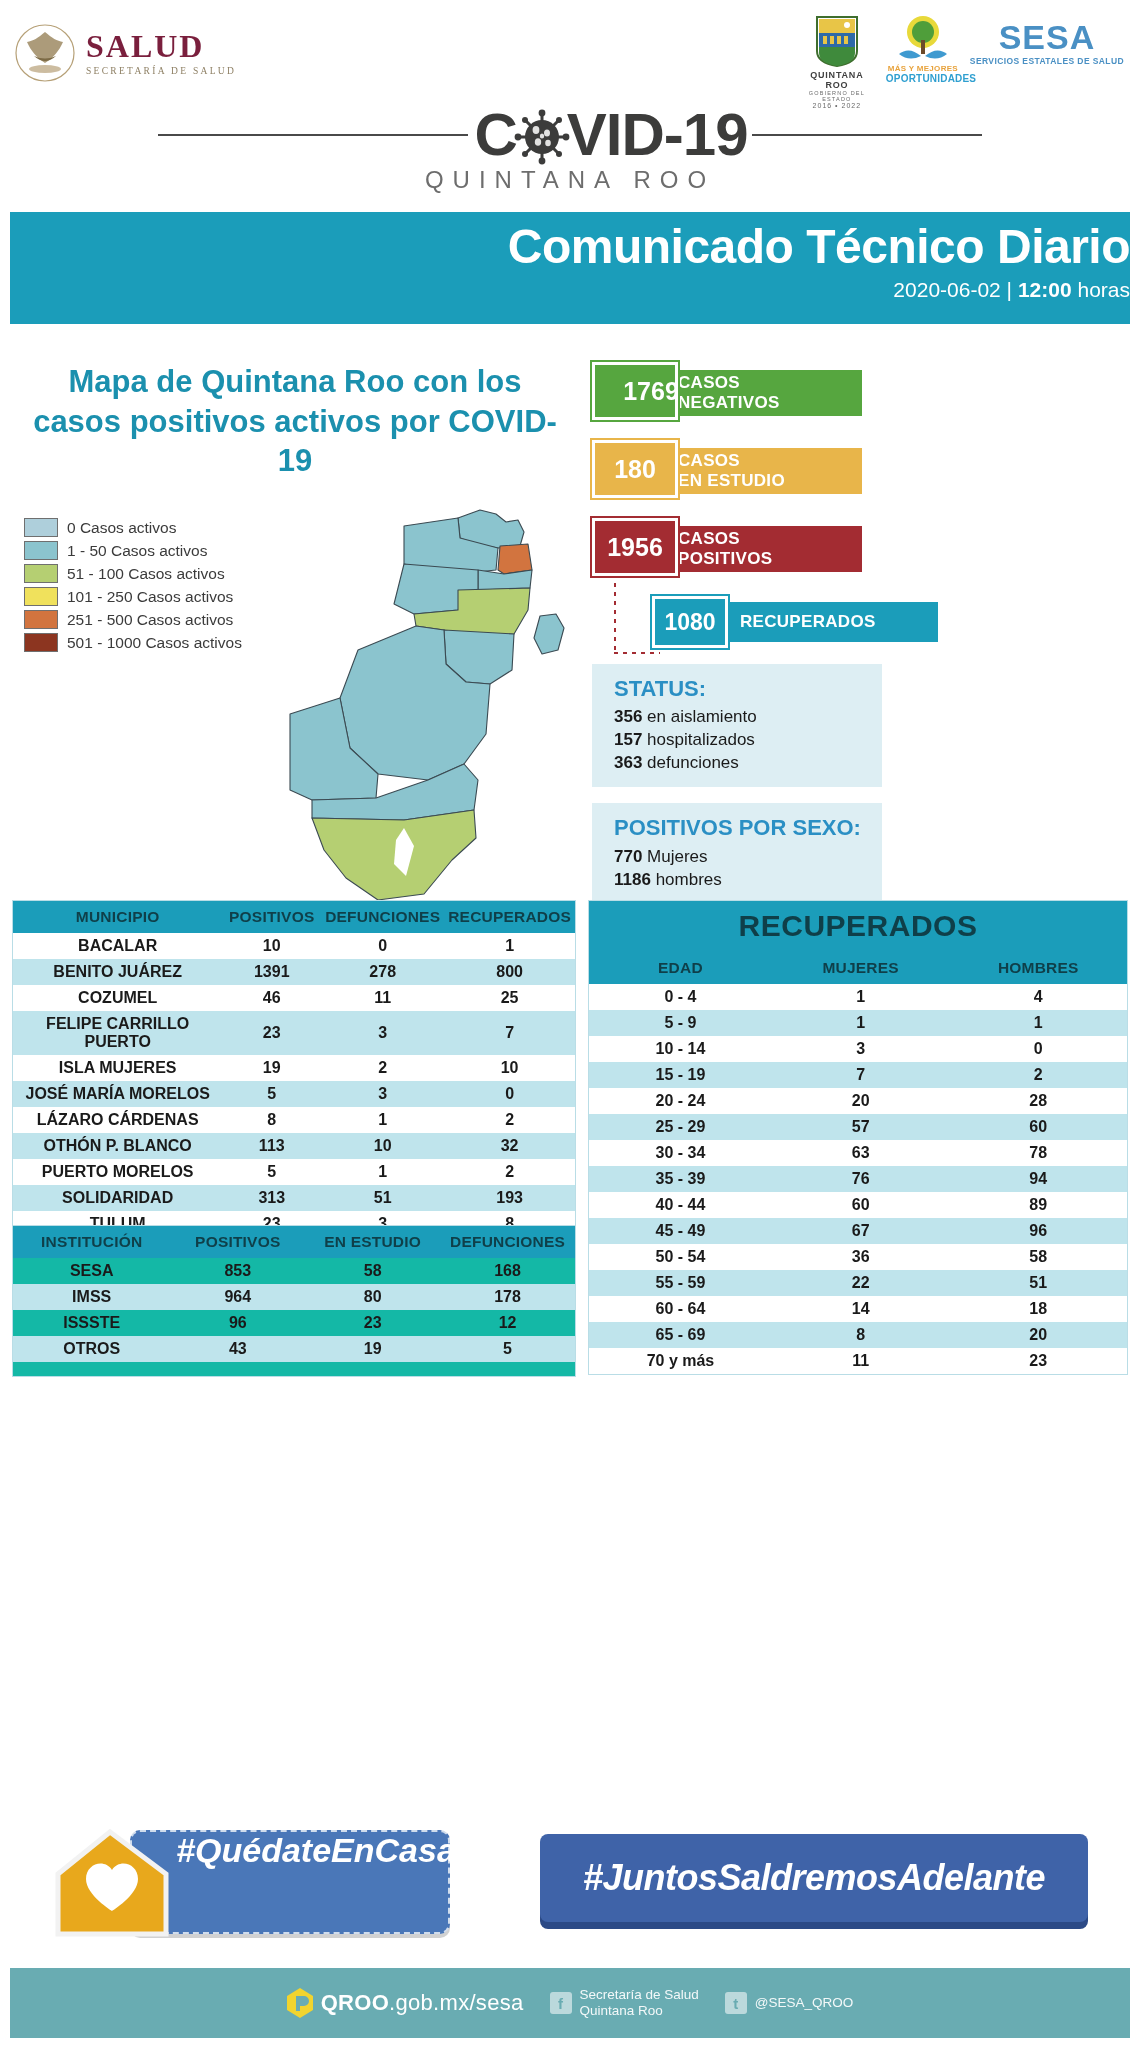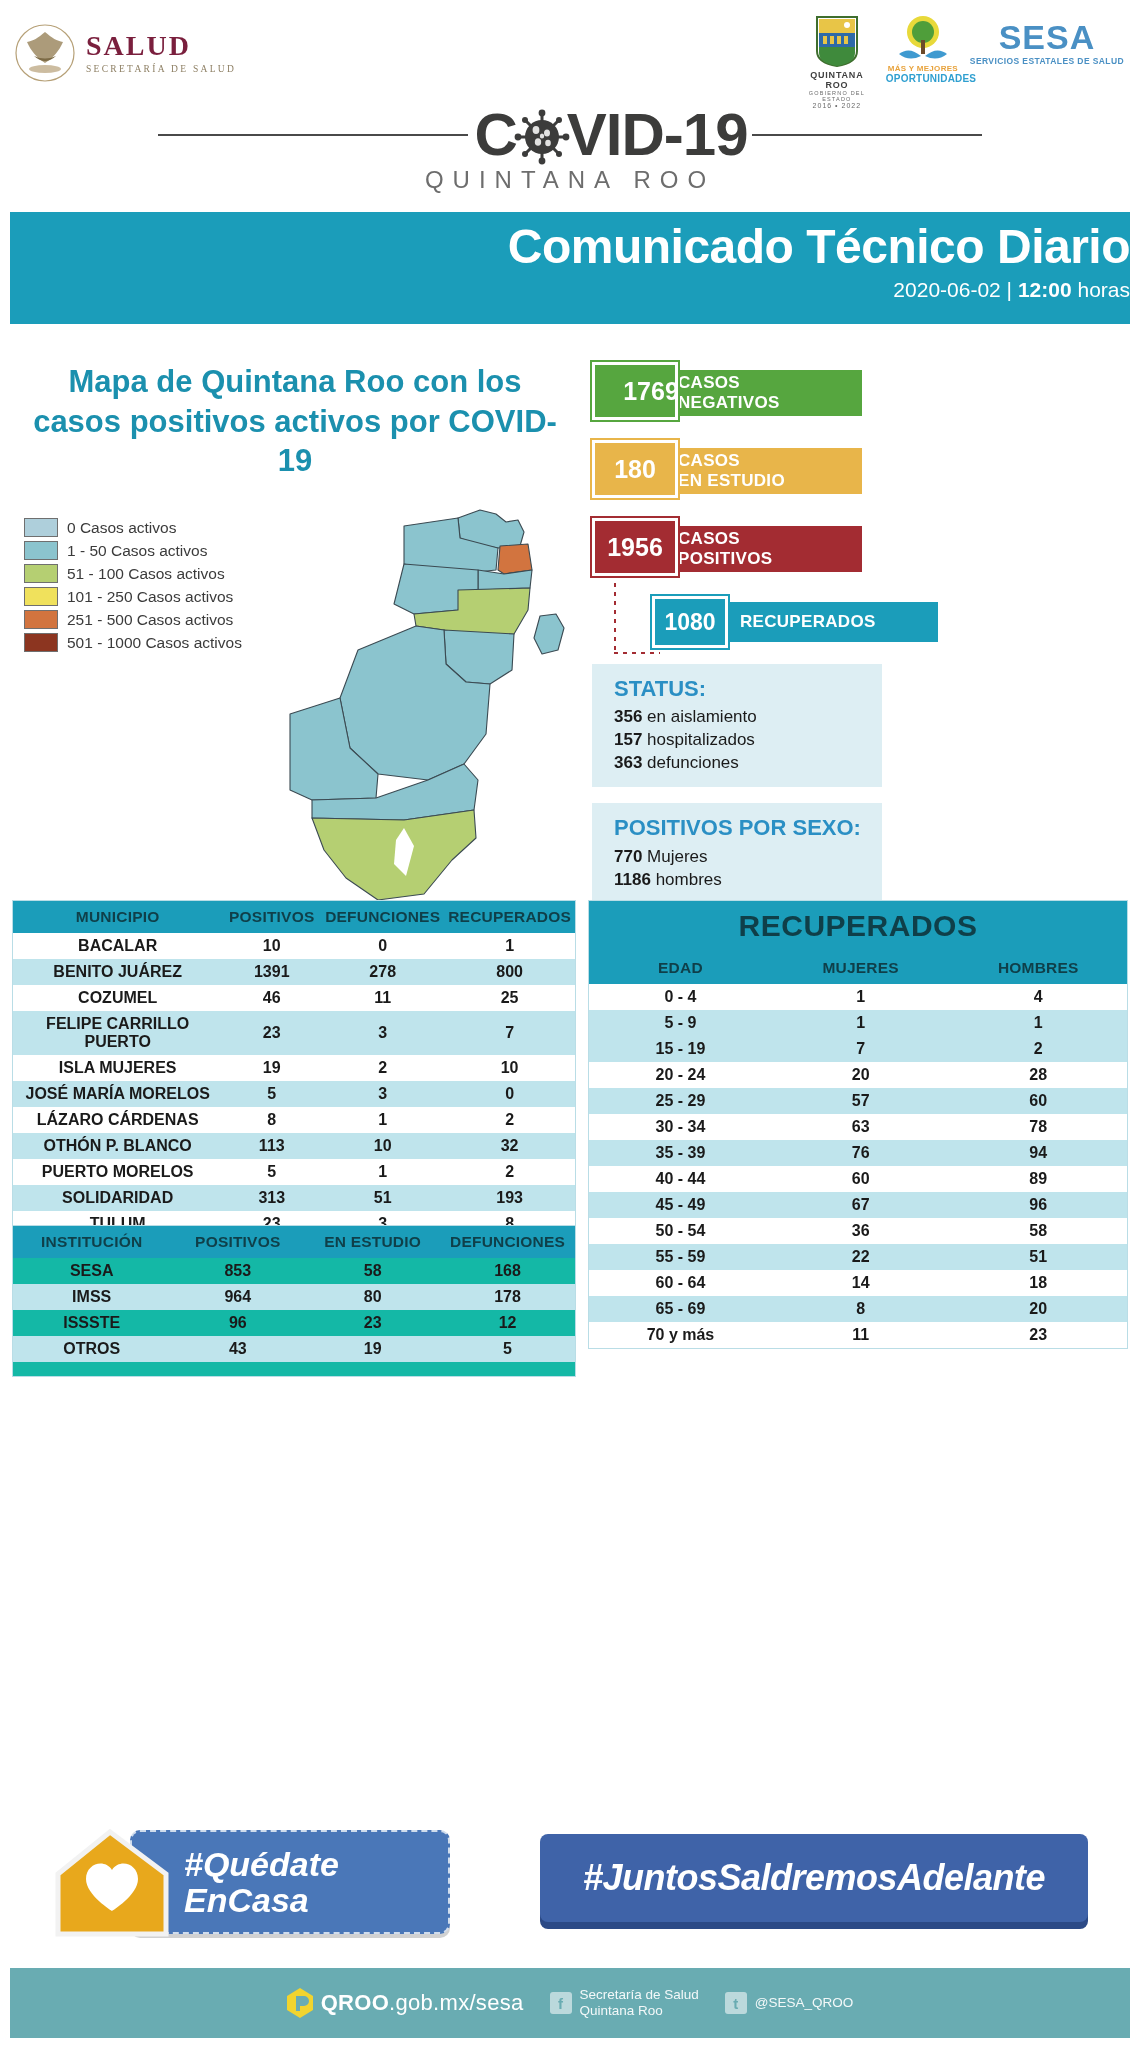--- a/index.html
+++ b/index.html
@@ -11,21 +11,21 @@
     overflow: hidden;
   }
   .page { position: relative; width: 1140px; height: 2048px; background:#fff; }
 
   
   .logobar { position:absolute; top:0; left:0; width:1140px; height:110px; }
   .salud-logo { position:absolute; left:14px; top:22px; display:flex; align-items:center; gap:10px; }
   .eagle { width:62px; height:62px; position:relative; }
   .eagle svg { display:block; }
   .salud-text { line-height:1; }
-  .salud-word { font-family:"Liberation Serif", serif; font-size:28px; font-weight:bold;
+  .salud-word { font-family:"Liberation Serif", serif; font-size:32px; font-weight:bold;
                 color:#7a1f3d; letter-spacing:2px; }
   .salud-sub { font-family:"Liberation Serif", serif; font-size:9.5px; color:#8d7f63;
                letter-spacing:2.3px; margin-top:5px; }
 
   .right-logos { position:absolute; right:16px; top:14px; display:flex; align-items:flex-start; gap:10px; }
   .qroo-logo { width:78px; text-align:center; }
   .qroo-shield { width:46px; height:54px; margin:0 auto; }
   .qroo-cap { font-size:9px; letter-spacing:.8px; color:#3f3f3f; margin-top:2px; font-weight:bold;}
   .qroo-cap2 { font-size:5.5px; letter-spacing:1.2px; color:#6a6a6a; }
   .qroo-cap3 { font-size:7px; letter-spacing:1px; color:#6a6a6a; }
@@ -121,21 +121,21 @@
   .rec-title { background:#1b9dba; color:#0f3f49; font-weight:bold; font-size:30px;
                text-align:center; padding:8px 0 9px; letter-spacing:.5px; }
   .pad-bottom { height:14px; }
 
   
   .hash { position:absolute; top:1812px; left:0; width:1140px; height:135px; }
   .quedate { position:absolute; left:48px; top:6px; width:400px; height:122px; }
   .house { position:absolute; left:0; top:8px; width:130px; height:112px; }
   .qtag { position:absolute; left:82px; top:12px; width:320px; height:104px;
           background:#4a77b8; border-radius:10px; border:2px dashed rgba(255,255,255,.75);
-          display:flex; flex-direction:column; justify-content:center; padding-left:52px;
+          display:flex; justify-content:center; padding-left:52px;
           color:#fff; font-style:italic; font-weight:bold; font-size:34px; line-height:1.06;
           box-shadow:0 4px 0 rgba(0,0,0,.18); }
   .juntos { position:absolute; left:540px; top:22px; width:548px; height:88px;
             background:#3f63a8; border-radius:8px; display:flex; align-items:center;
             justify-content:center; color:#fff; font-style:italic; font-weight:bold;
             font-size:36px; letter-spacing:-.5px; box-shadow:0 7px 0 #2c4a86; }
 
   
   .footer { position:absolute; top:1968px; left:10px; width:1120px; height:70px;
             background:#69acb2; display:flex; align-items:center; justify-content:center; gap:26px; }
@@ -521,20 +521,25 @@
         <tr>
             <td class="name">0 - 4</td>
             <td>1</td>
             <td>4</td>
           </tr>
         <tr class="alt">
             <td class="name">5 - 9</td>
             <td>1</td>
             <td>1</td>
           </tr>
+        <tr>
+            <td class="name">10 - 14</td>
+            <td>3</td>
+            <td>0</td>
+          </tr>
         <tr class="alt">
             <td class="name">15 - 19</td>
             <td>7</td>
             <td>2</td>
           </tr>
         <tr>
             <td class="name">20 - 24</td>
             <td>20</td>
             <td>28</td>
           </tr>

